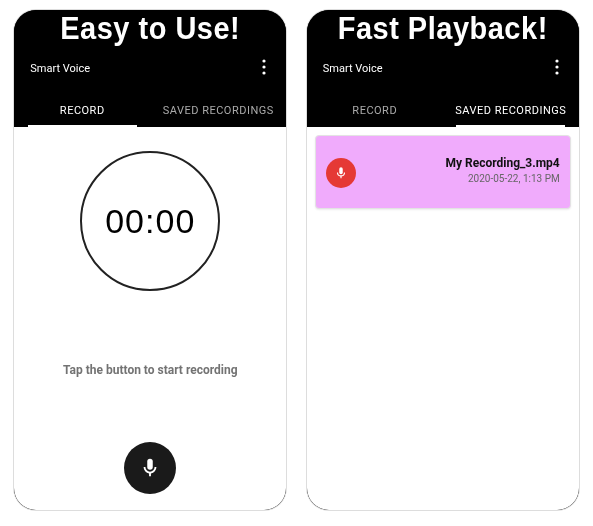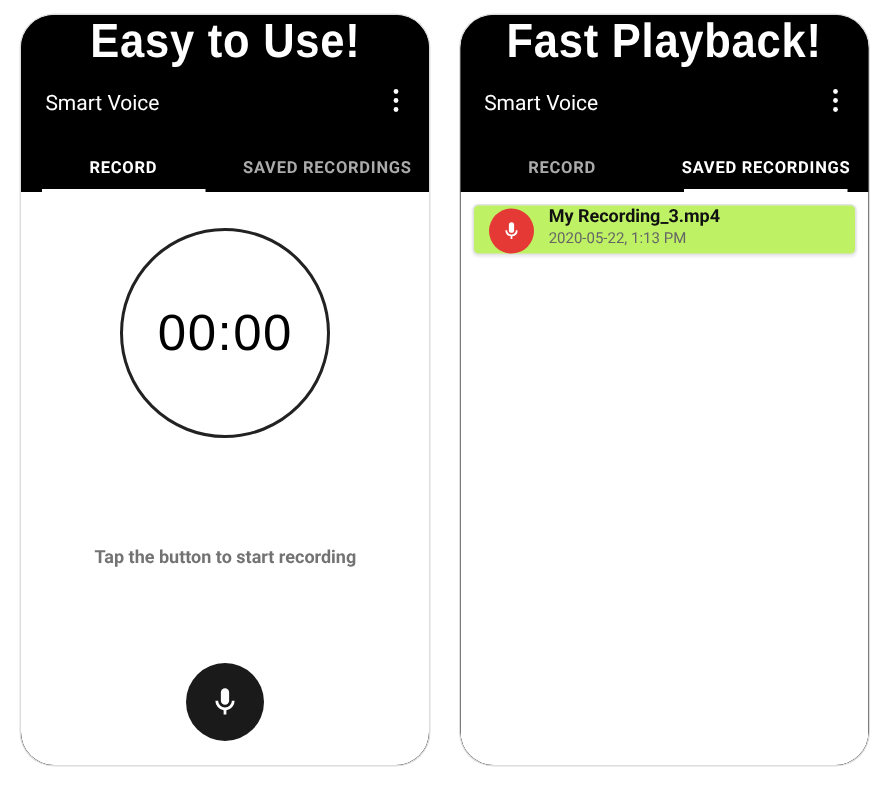--- a/index.html
+++ b/index.html
@@ -42,35 +42,35 @@
     transform: scaleY(1.1);
   }
   .app-bar {
     display: flex;
     align-items: center;
     justify-content: space-between;
     padding: 10px 16px 10px 16px;
     color: #fff;
   }
   .app-title {
-    font-size: 14px;
+    font-size: 11px;
     font-weight: 400;
   }
   .more-btn {
     color: #fff;
     font-size: 18px;
     line-height: 1;
     cursor: pointer;
     padding: 4px;
   }
   .tabs {
     display: flex;
     color: #aaa;
     font-size: 11px;
-    font-weight: 700;
+    font-weight: 400;
     letter-spacing: 0.5px;
   }
   .tab {
     flex: 1;
     text-align: center;
     padding: 12px 0 10px;
     cursor: pointer;
     position: relative;
   }
   .tab.active {
@@ -138,28 +138,29 @@
     align-items: center;
     justify-content: center;
     cursor: pointer;
   }
   .mic-svg { width: 22px; height: 22px; }
   
   .list-panel {
     padding: 8px;
   }
   .card {
-    background: #bef264;
+    background: #f0abfc;
     border: 1px solid #e3e3e3;
     border-radius: 4px;
-    padding: 0 10px;
+    padding: 20px 10px;
     display: flex;
     align-items: flex-start;
     gap: 10px;
     box-shadow: 0 1px 2px rgba(0,0,0,0.08);
+    text-align: right;
   }
   .card-icon {
     width: 30px;
     height: 30px;
     border-radius: 50%;
     background: #e53935;
     display: flex;
     align-items: center;
     justify-content: center;
     flex-shrink: 0;

